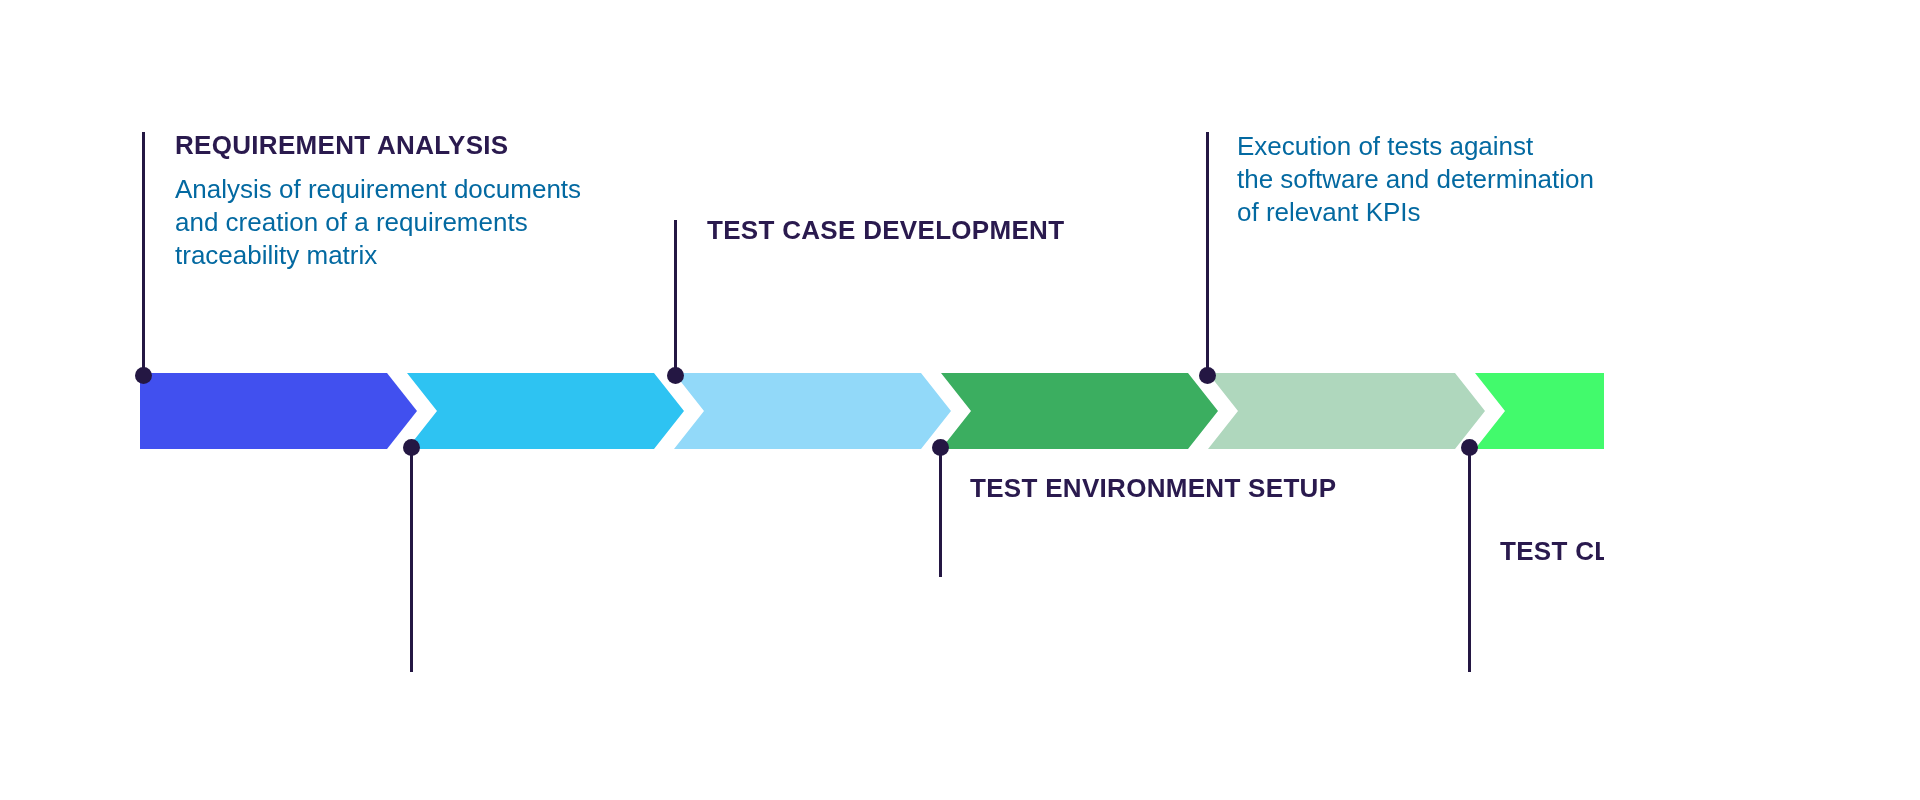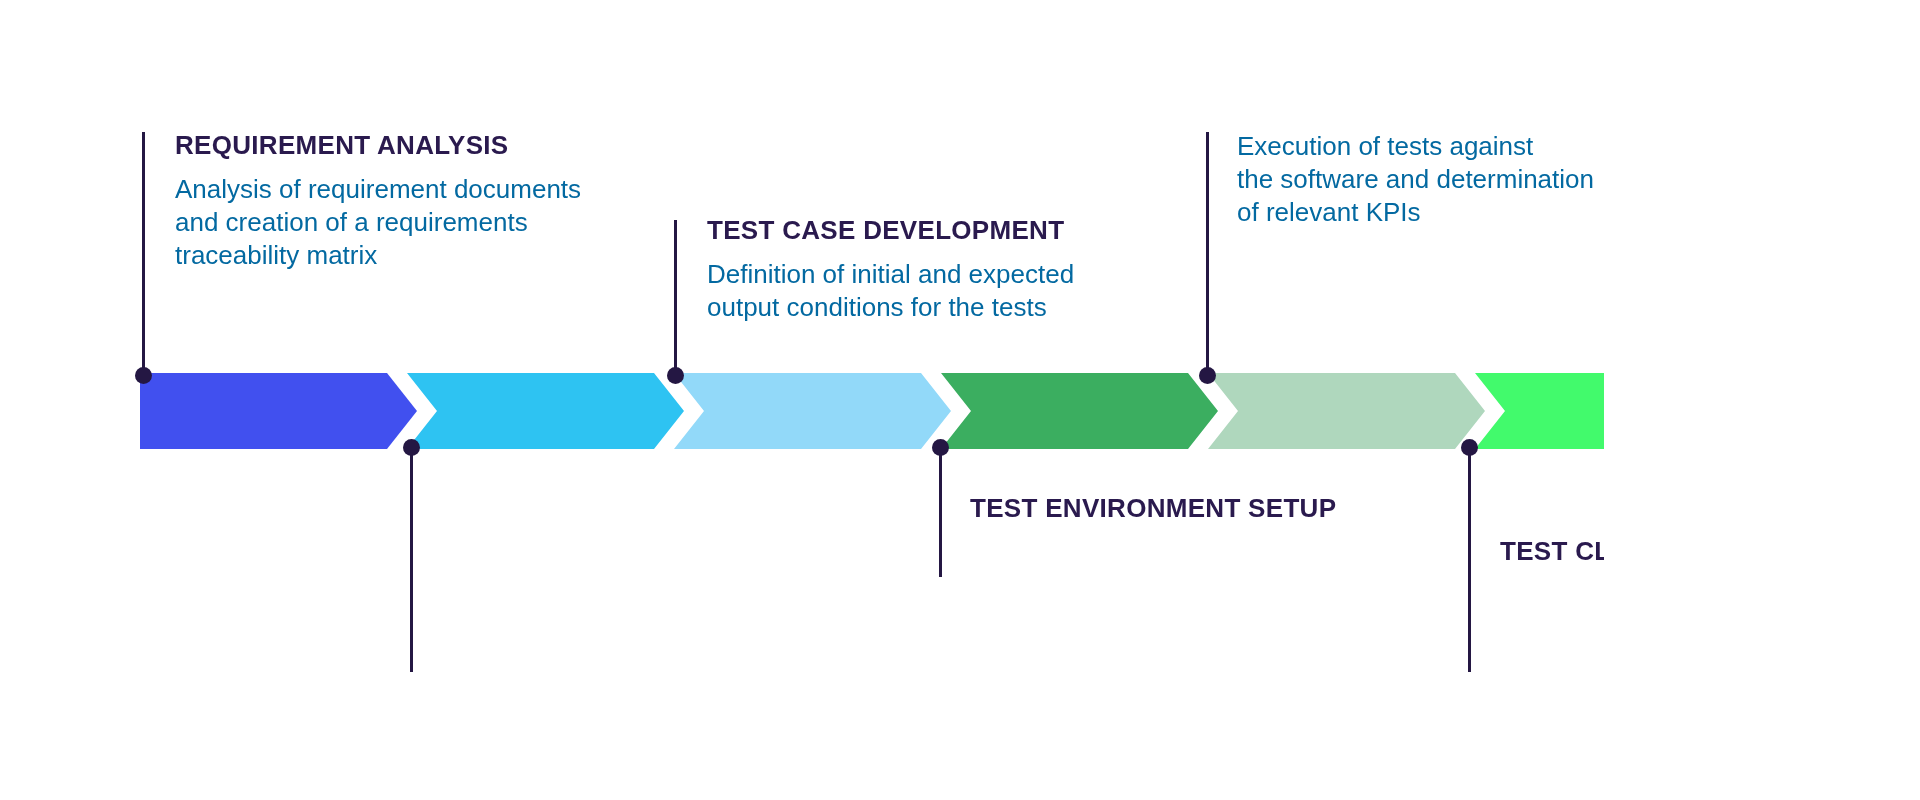--- a/index.html
+++ b/index.html
@@ -60,21 +60,21 @@
   #vline-5 { left: 1206px; top: 132px; height: 244px; }
   #dot-5   { left: 1199px; top: 367px; }
   #vline-6 { left: 1468px; top: 448px; height: 224px; }
   #dot-6   { left: 1461px; top: 439px; }
 
   
   .label { position: absolute; width: 520px; }
   #label-1 { left: 175px;  top: 130px; }
   #label-2 { left: 443px;  top: 506px; }
   #label-3 { left: 707px;  top: 215px; }
-  #label-4 { left: 970px;  top: 473px; margin-top: 20px; }
+  #label-4 { left: 970px;  top: 473px; }
   #label-5 { left: 1237px; top: 130px; }
   #label-6 { left: 1500px; top: 536px; width: 400px; }
 
   .phase-title {
     margin: 0 0 13px 0;
     font-size: 26px;
     font-weight: 700;
     letter-spacing: 0.3px;
     color: #2a1a4e;
     line-height: 30px;
@@ -117,22 +117,20 @@
   <div id="label-1" class="label">
     <h3 class="phase-title">REQUIREMENT ANALYSIS</h3>
     <p class="phase-desc">Analysis of requirement documents
 and creation of a requirements
 traceability matrix</p>
   </div>
 
 
   <div id="label-3" class="label">
     <h3 class="phase-title">TEST CASE DEVELOPMENT</h3>
-    <p class="phase-desc">Definition of initial and expected
-output conditions for the tests</p>
   </div>
 
   <div id="label-4" class="label">
     <h3 class="phase-title">TEST ENVIRONMENT SETUP</h3>
   </div>
 
   <div id="label-5" class="label">
     <p class="phase-desc">Execution of tests against
 the software and determination
 of relevant KPIs</p>

